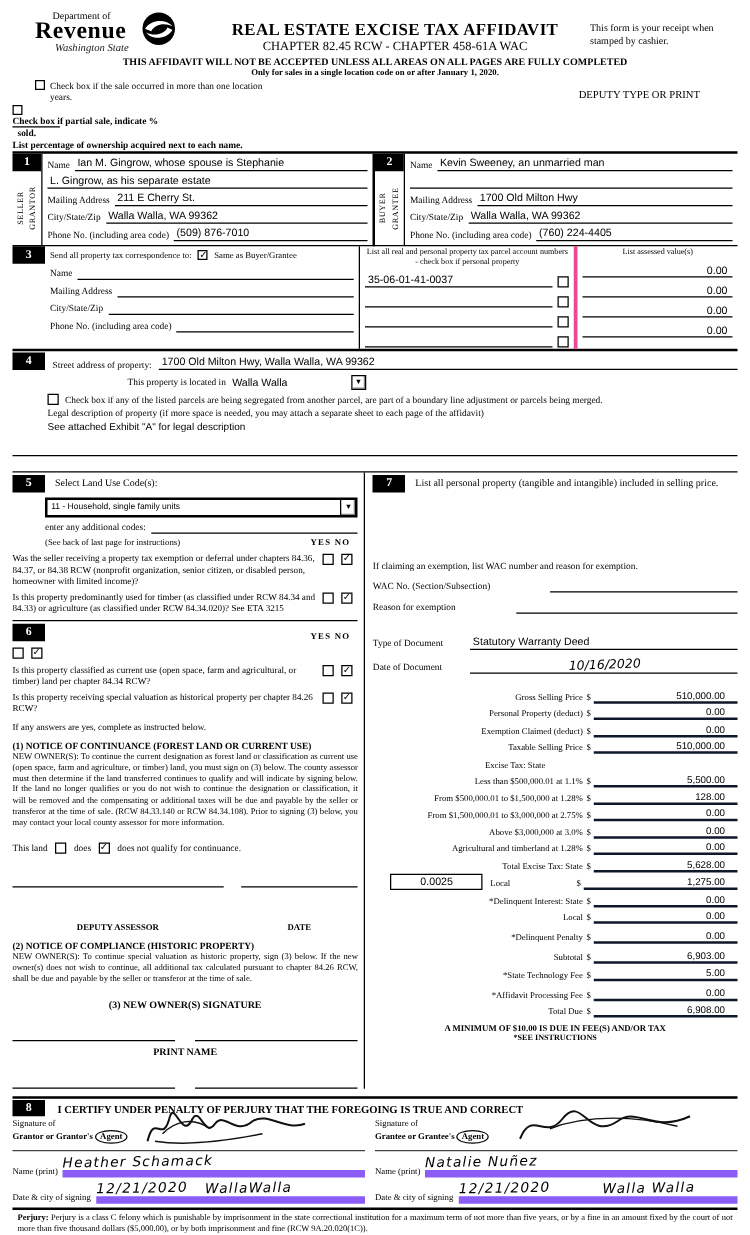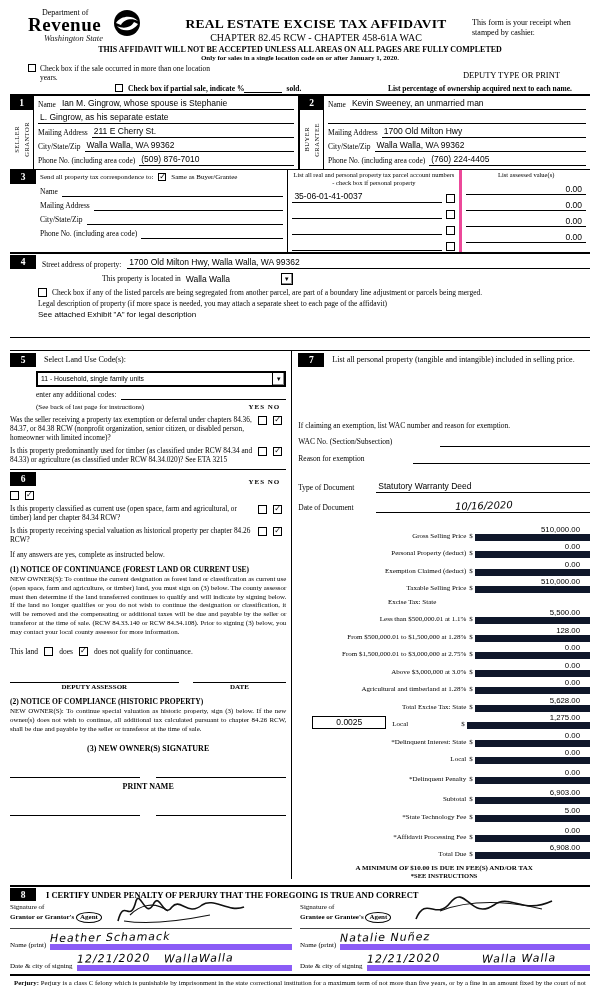--- a/index.html
+++ b/index.html
@@ -17,21 +17,21 @@
   .swirl { position:absolute; right:18px; top:0; }
   .titleblk { flex:1; text-align:center; padding-top:8px; }
   .titleblk .t1 { font-size:13.5px; font-weight:bold; letter-spacing:0.3px; }
   .titleblk .t2 { font-size:10px; }
   .receipt { width:118px; font-size:8px; padding-top:10px; line-height:1.25; }
   .warn { text-align:center; font-size:8px; font-weight:bold; }
   .only { text-align:center; font-size:7px; font-weight:bold; }
   .toprow { display:flex; justify-content:space-between; margin-top:2px; }
   .multiloc { display:flex; gap:4px; font-size:7.5px; width:200px; padding-left:18px; }
   .ptp { font-size:8.5px; padding-right:30px; padding-top:6px; }
-  .partialrow { display:flex; font-size:7.5px; font-weight:bold; margin:2px 0 1px 0; }
+  .partialrow { display:flex; font-size:7.5px; font-weight:bold; margin:2px 0 1px 0;flex-direction:column; }
   .partialrow .blank { display:inline-block; width:38px; border-bottom:1px solid #000; }
 
   
   .cb { width:8px; height:8px; border:1px solid #000; display:inline-block; flex:none; position:relative; background:#fff; }
   .cb.checked::after { content:"✓"; position:absolute; left:0px; top:-2px; font-size:8px; font-family:"DejaVu Sans",sans-serif; }
   .cb9 { width:9px; height:9px; }
 
   
   .parties { display:flex; border-top:2px solid #000; }
   .party { width:50%; display:flex; border-bottom:1px solid #000; }
@@ -88,38 +88,38 @@
   .sec6 { border-top:1px solid #000; margin-top:5px; }
   .s6hdr { display:flex; justify-content:space-between; align-items:flex-start; }
   .note { font-size:7.3px; margin-top:5px; }
   .ntitle { font-size:7.5px; font-weight:bold; margin-top:6px; }
   .nbody { font-size:6.9px; line-height:1.3; text-align:justify; margin-top:1px; }
   .thisland { display:flex; align-items:center; gap:6px; font-size:7.5px; margin-top:10px; }
   .duo { display:flex; gap:14px; margin-top:26px; }
   .duo .ln { border-bottom:1px solid #000; }
   .ln1 { flex:1.8; } .ln2 { flex:1; }
   .duolbl { display:flex; gap:14px; font-size:7px; font-weight:bold; }
-  .duolbl span { text-align:center; }
+  .duolbl span { text-align:center;margin-top:28px; }
   .sigctr { text-align:center; font-size:8px; font-weight:bold; margin-top:10px; }
   .pairlines { display:flex; gap:16px; margin-top:24px; }
   .pairlines .ln { flex:1; border-bottom:1px solid #000; }
 
   
   .s7spacer { height:52px; }
   .exnote { font-size:7.5px; margin-top:2px; }
   .wacrow { display:flex; align-items:flex-end; margin-top:6px;gap:44px; }
   .wacrow .flabel { font-size:7.5px; }
   .docrow { display:flex; align-items:flex-end; margin-top:7px; }
   .docrow .flabel { width:78px; font-size:7.5px; }
   .handval { font-family:"DejaVu Sans",sans-serif; font-style:italic; font-size:10px; transform:rotate(-2deg); display:inline-block; }
   .money { margin-top:12px; }
   .mrow { display:flex; align-items:flex-end; margin-bottom:1.5px; min-height:12px; }
   .mlabel { width:168px; text-align:right; font-size:7px; flex:none; padding-bottom:1px; }
   .dsign { font-size:7px; padding:0 2px 1px 3px; flex:none; }
-  .mfill { flex:1; border-bottom:7px solid #0f172a; text-align:right; font-size:7.8px; font-family:"Liberation Sans",sans-serif; padding-right:10px; min-height:10px; }
+  .mfill { flex:1; border-bottom:2px solid #0f172a; text-align:right; font-size:7.8px; font-family:"Liberation Sans",sans-serif; padding-right:10px; min-height:10px; }
   .mrow.hdr-only .mlabel { font-weight:normal; padding-right:30px; }
   .ratebox { border:1.5px solid #000; width:74px; text-align:center; font-size:8.5px; flex:none; margin-right:6px; height:13px; }
   .mlabel.short { width:88px; }
   .minnote { text-align:center; font-size:7px; font-weight:bold; margin-top:5px; }
   .seeinstr { text-align:center; font-size:6.5px; font-weight:bold; }
 
   
   .sec8 { border-top:2px solid #000; margin-top:6px; padding-top:1px; }
   .certrow { display:flex; gap:10px; align-items:center; }
   .certrow .numbox { width:26px; height:13px; }

